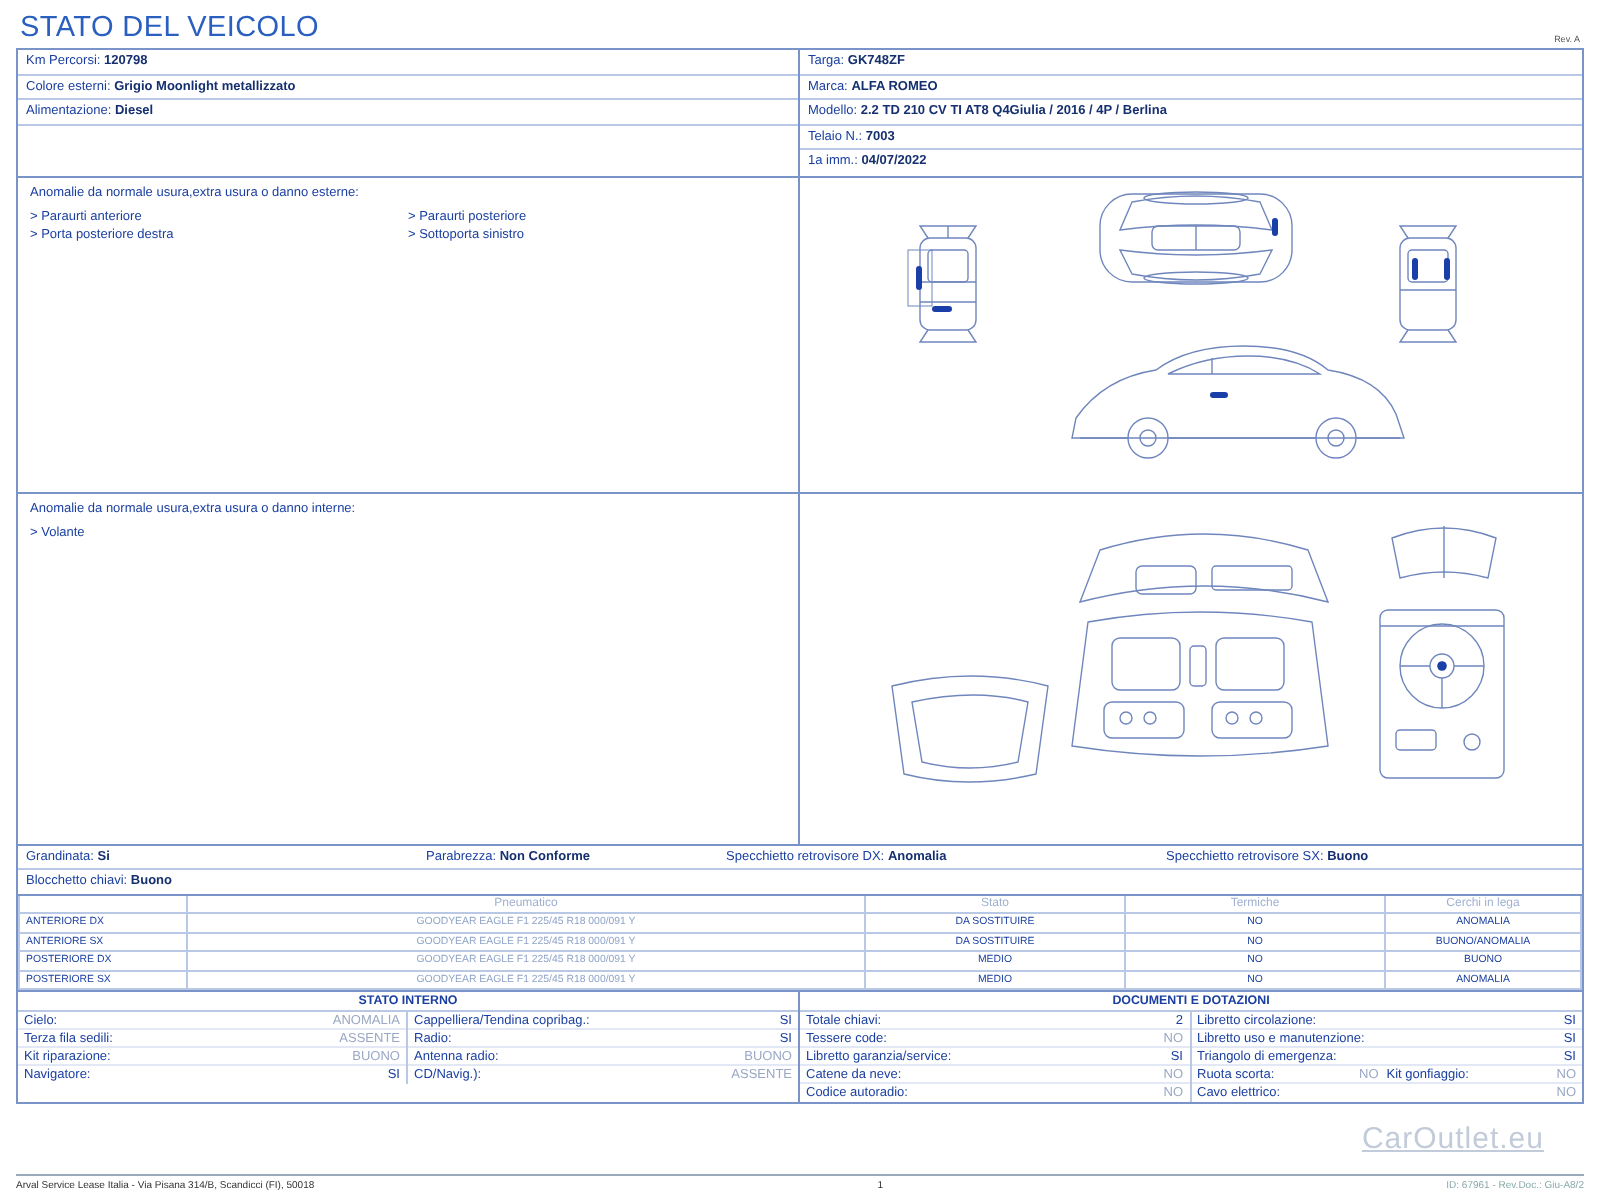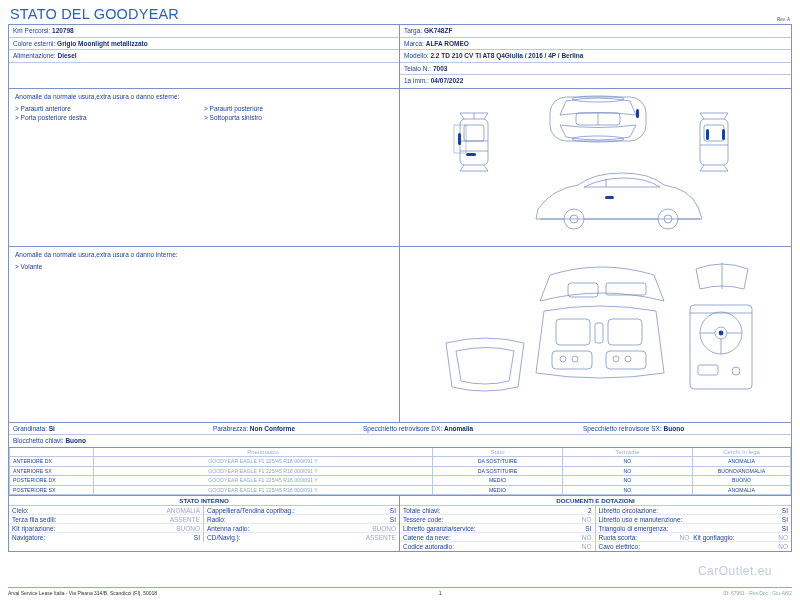--- a/index.html
+++ b/index.html
@@ -98,31 +98,31 @@
     position: absolute; left: 8px; right: 8px; bottom: 4px;
     border-top: 1px solid #9ab; padding-top: 2px;
     display: flex; justify-content: space-between; align-items: center;
     font-size: 5px; color: #333;
   }
   .footer .mid { color: #333; }
   .footer .right { color: #8aa; }
 
   .watermark {
     position: absolute; right: 28px; bottom: 22px;
-    font-size: 12px; color: rgba(120,140,170,.45);
-    letter-spacing: .5px; font-family: "Liberation Sans", sans-serif;
+    font-size: 15px; color: rgba(120,140,170,.45);
+    letter-spacing: .5px; font-family: "Liberation Sans", sans-serif; text-decoration: underline;
   }
 </style>
 </head>
 <body>
 
 <div class="page">
 
   <div class="hdr-row">
-    <div class="doc-title">STATO DEL GOODYEAR</div>
+    <div class="doc-title">STATO DEL VEICOLO</div>
     <div class="rev">Rev. A</div>
   </div>
 
   <div class="info-wrap">
     <div class="info-left">
       <div class="info-line">
         <span class="lbl">Km Percorsi:</span>
         <span class="val">120798</span>
       </div>
       <div class="info-line">

